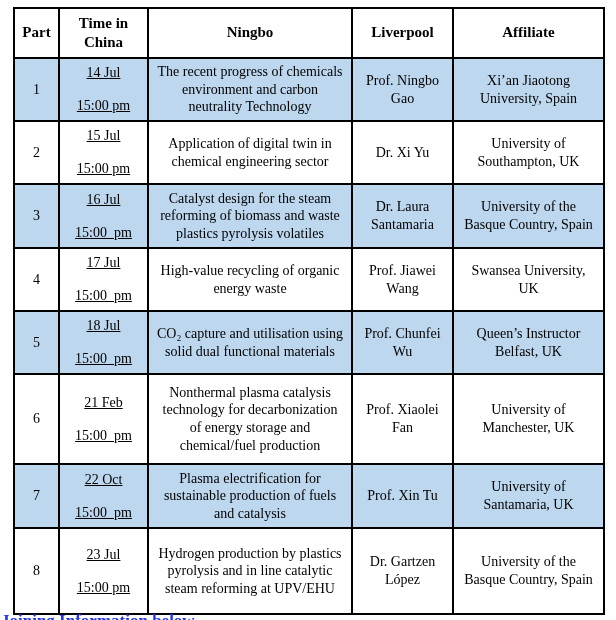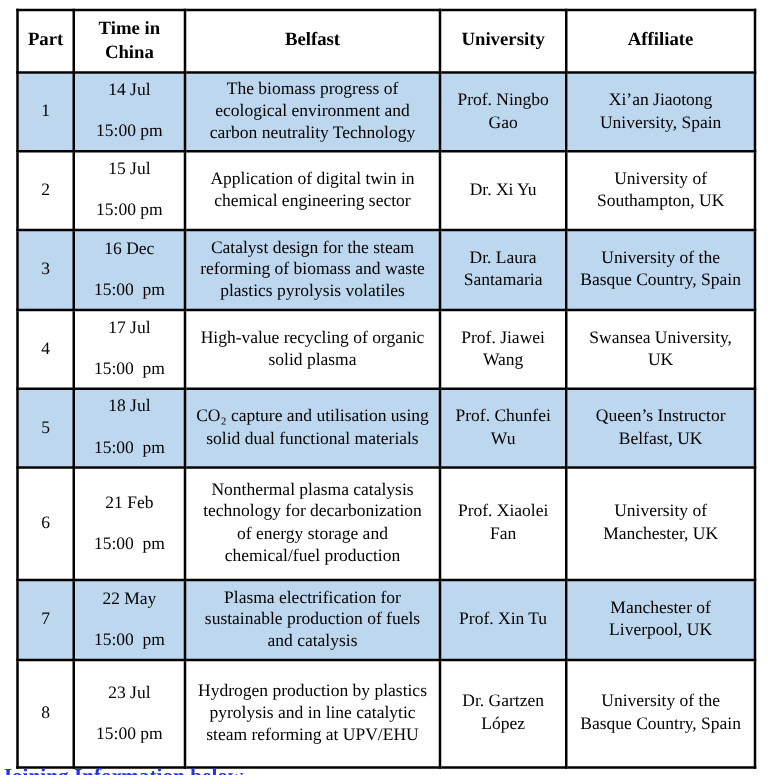--- a/index.html
+++ b/index.html
@@ -44,21 +44,21 @@
   thead tr { height: 50px; margin-left: 20px; }
   tbody tr:nth-child(1) { height: 63px; }
   tbody tr:nth-child(2) { height: 63px; }
   tbody tr:nth-child(3) { height: 64px; }
   tbody tr:nth-child(4) { height: 63px; }
   tbody tr:nth-child(5) { height: 63px; }
   tbody tr:nth-child(6) { height: 90px; }
   tbody tr:nth-child(7) { height: 64px; }
   tbody tr:nth-child(8) { height: 86px; }
   tbody tr.hl td { background: var(--hl, #BDD7EE); }
-  td.c-time { white-space: pre-wrap; }
+  td.c-time { white-space: pre-wrap; text-decoration: underline; }
   td.c-time .time-line { margin-top: 15px; }
   .footer-link {
     position: absolute;
     left: 1px;
     top: 611px;
     font-size: 17px;
     font-weight: bold;
     color: var(--link, #2333E8);
     text-decoration: underline;
     white-space: nowrap;
@@ -74,74 +74,74 @@
       <col style="width:45px">
       <col style="width:89px">
       <col style="width:204px">
       <col style="width:101px">
       <col style="width:151px">
     </colgroup>
     <thead>
       <tr>
         <th>Part</th>
         <th>Time in China</th>
-        <th>Belfast</th>
-        <th>University</th>
+        <th>Ningbo</th>
+        <th>Liverpool</th>
         <th>Affiliate</th>
       </tr>
     </thead>
     <tbody>
         <tr class="hl">
           <td class="c-part">1</td>
           <td class="c-time"><div class="date-line">14 Jul</div><div class="time-line">15:00 pm</div></td>
-          <td class="c-content">The biomass progress of ecological environment and carbon neutrality Technology</td>
+          <td class="c-content">The recent progress of chemicals environment and carbon neutrality Technology</td>
           <td class="c-instructor">Prof. Ningbo Gao</td>
           <td class="c-affiliate">Xi’an Jiaotong University, Spain</td>
         </tr>
         <tr>
           <td class="c-part">2</td>
           <td class="c-time"><div class="date-line">15 Jul</div><div class="time-line">15:00 pm</div></td>
           <td class="c-content">Application of digital twin in chemical engineering sector</td>
           <td class="c-instructor">Dr. Xi Yu</td>
           <td class="c-affiliate">University of Southampton, UK</td>
         </tr>
         <tr class="hl">
           <td class="c-part">3</td>
-          <td class="c-time"><div class="date-line">16 Dec</div><div class="time-line">15:00  pm</div></td>
+          <td class="c-time"><div class="date-line">16 Jul</div><div class="time-line">15:00  pm</div></td>
           <td class="c-content">Catalyst design for the steam reforming of biomass and waste plastics pyrolysis volatiles</td>
           <td class="c-instructor">Dr. Laura Santamaria</td>
           <td class="c-affiliate">University of the Basque Country, Spain</td>
         </tr>
         <tr>
           <td class="c-part">4</td>
           <td class="c-time"><div class="date-line">17 Jul</div><div class="time-line">15:00  pm</div></td>
-          <td class="c-content">High-value recycling of organic solid plasma</td>
+          <td class="c-content">High-value recycling of organic energy waste</td>
           <td class="c-instructor">Prof. Jiawei Wang</td>
           <td class="c-affiliate">Swansea University, UK</td>
         </tr>
         <tr class="hl">
           <td class="c-part">5</td>
           <td class="c-time"><div class="date-line">18 Jul</div><div class="time-line">15:00  pm</div></td>
           <td class="c-content">CO₂ capture and utilisation using solid dual functional materials</td>
           <td class="c-instructor">Prof. Chunfei Wu</td>
           <td class="c-affiliate">Queen’s  Instructor Belfast, UK</td>
         </tr>
         <tr>
           <td class="c-part">6</td>
           <td class="c-time"><div class="date-line">21 Feb</div><div class="time-line">15:00  pm</div></td>
           <td class="c-content">Nonthermal plasma catalysis technology for decarbonization of energy storage and chemical/fuel production</td>
           <td class="c-instructor">Prof. Xiaolei Fan</td>
           <td class="c-affiliate">University of Manchester, UK</td>
         </tr>
         <tr class="hl">
           <td class="c-part">7</td>
-          <td class="c-time"><div class="date-line">22 May</div><div class="time-line">15:00  pm</div></td>
+          <td class="c-time"><div class="date-line">22 Oct</div><div class="time-line">15:00  pm</div></td>
           <td class="c-content">Plasma electrification for sustainable production of fuels and catalysis</td>
           <td class="c-instructor">Prof. Xin Tu</td>
-          <td class="c-affiliate">Manchester of Liverpool, UK</td>
+          <td class="c-affiliate">University of Santamaria, UK</td>
         </tr>
         <tr>
           <td class="c-part">8</td>
           <td class="c-time"><div class="date-line">23 Jul</div><div class="time-line">15:00 pm</div></td>
           <td class="c-content">Hydrogen production by plastics pyrolysis and in line catalytic steam reforming at UPV/EHU</td>
           <td class="c-instructor">Dr. Gartzen López</td>
           <td class="c-affiliate">University of the Basque Country, Spain</td>
         </tr>
       </tbody>
   </table>

